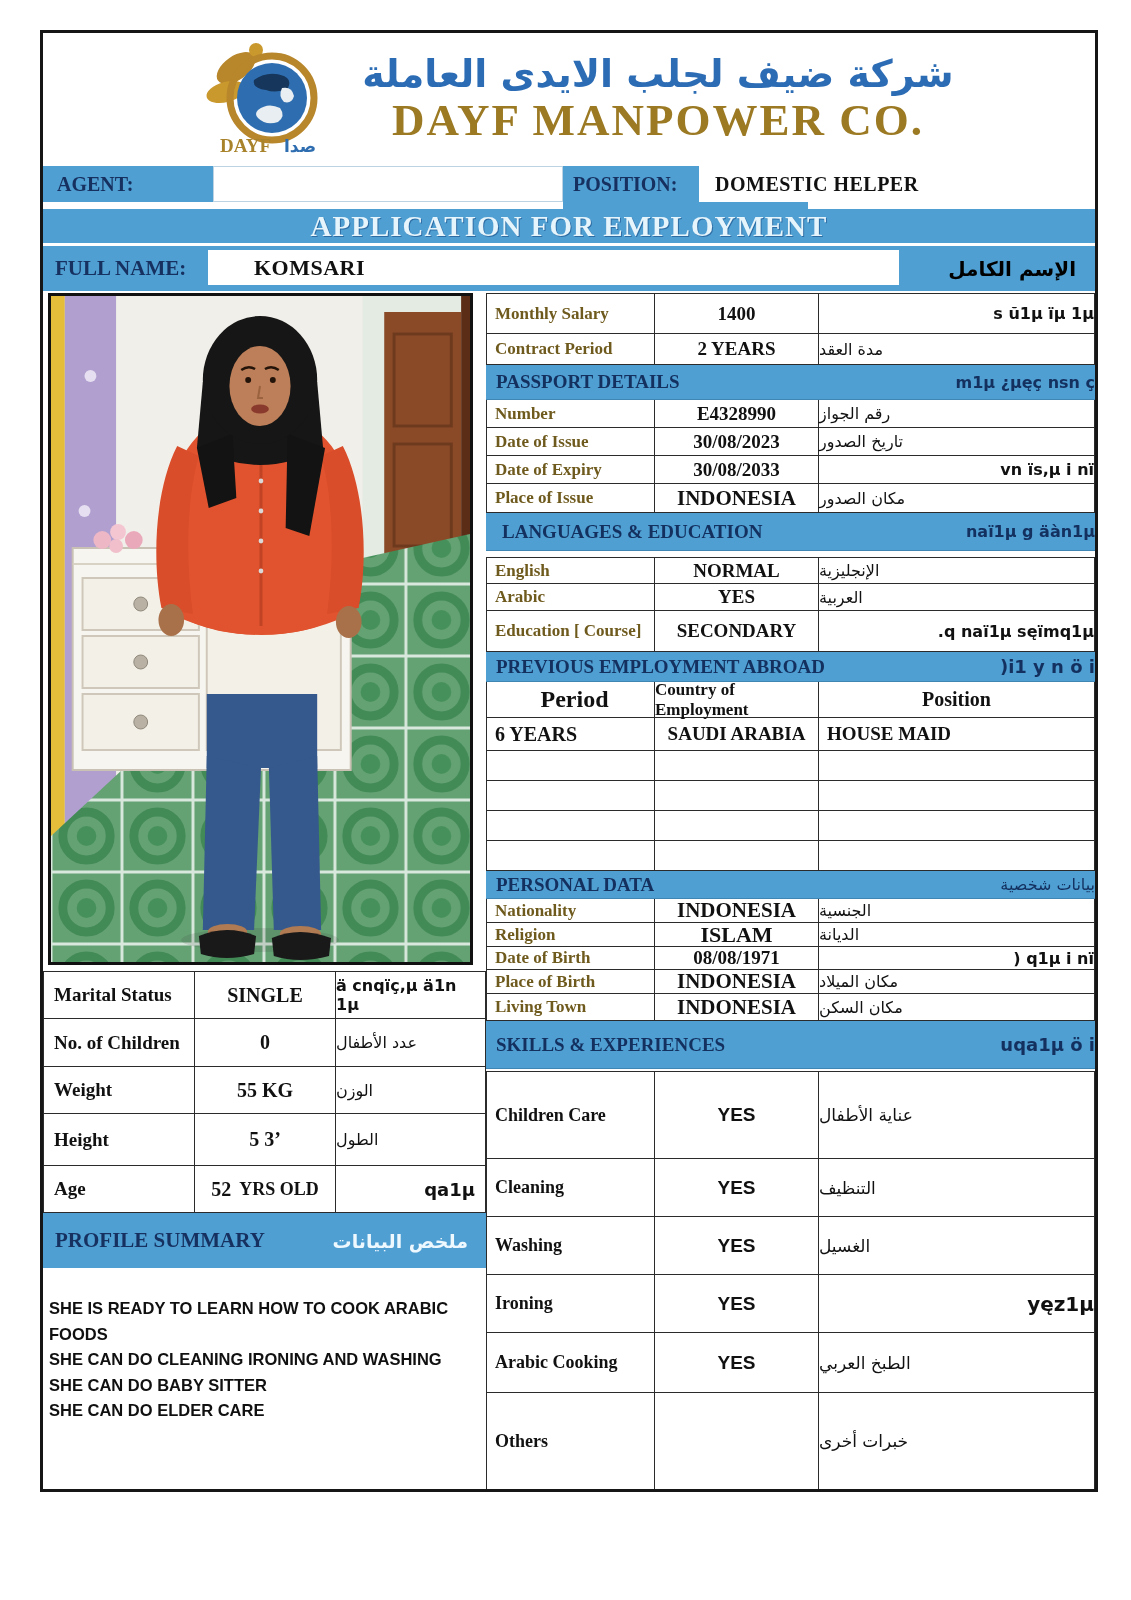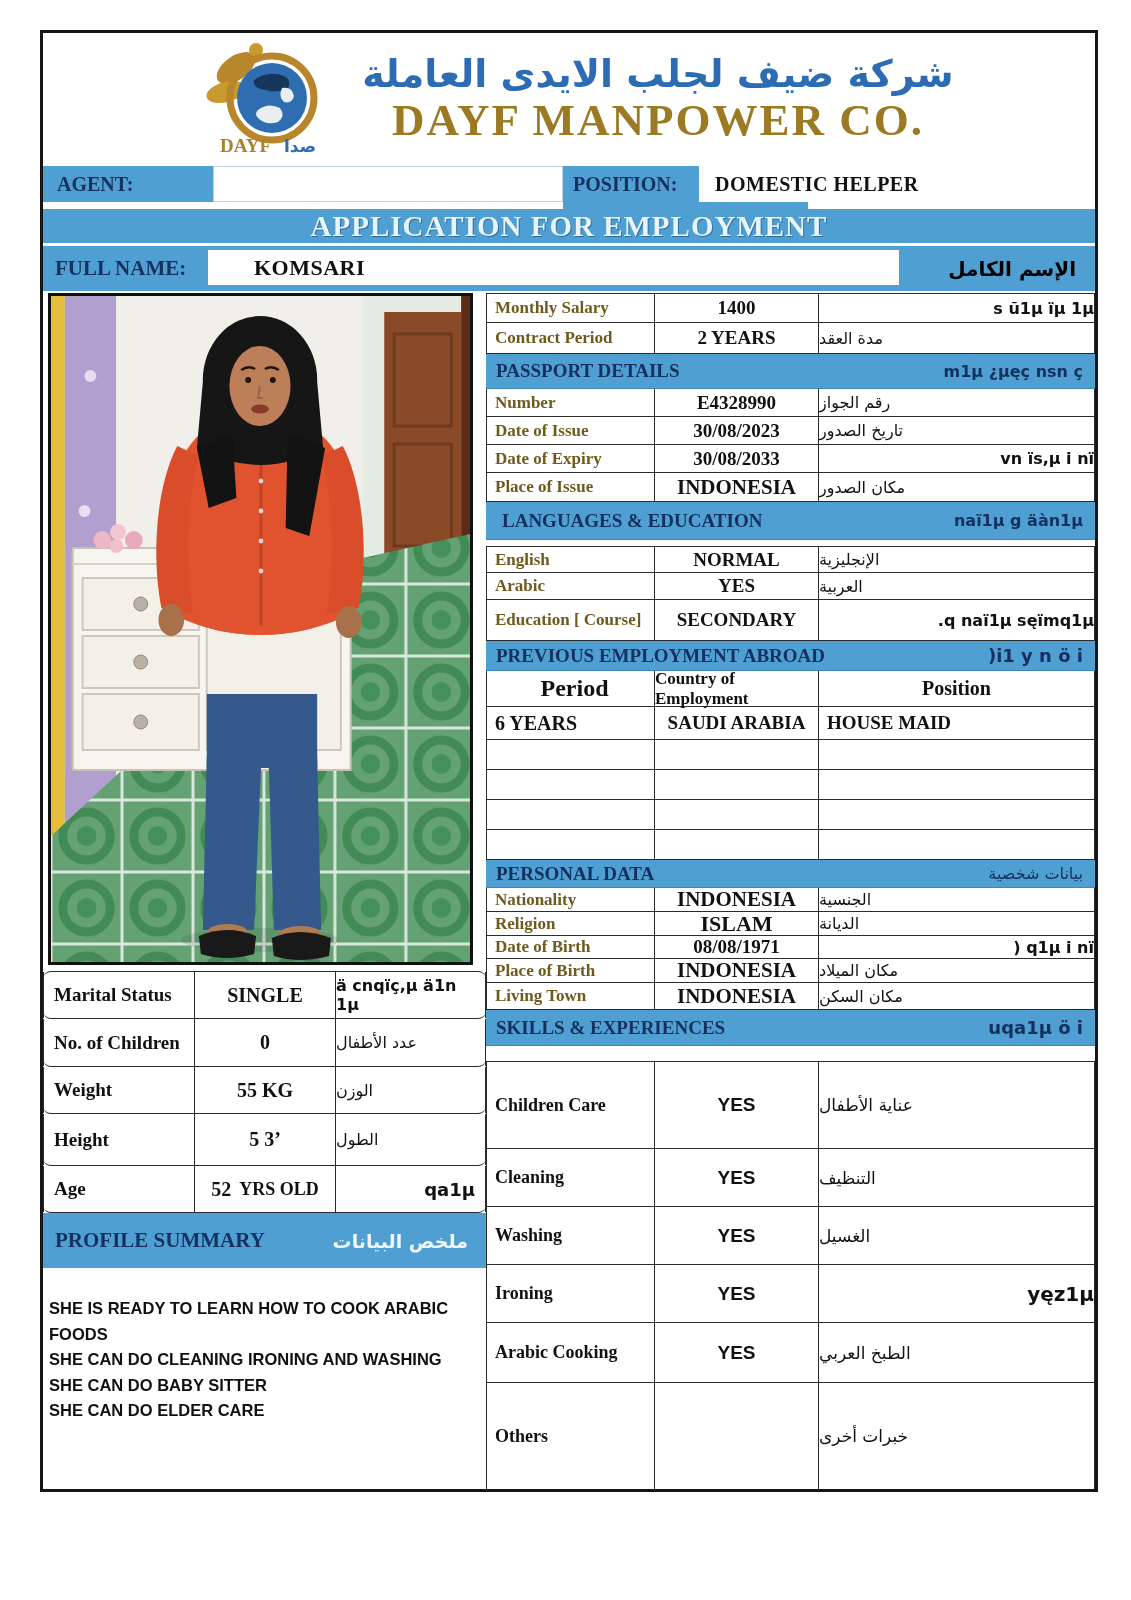--- a/index.html
+++ b/index.html
@@ -48,40 +48,40 @@
   .main { flex:1; display:flex; min-height:0; }
   .left-col { width:443px; display:flex; flex-direction:column; }
   .right-col { flex:1; display:flex; flex-direction:column; }
 
   
   .photo { margin-left:5px; width:425px; height:672px; border:3px solid #111; background:#f1efe9; }
   .photo svg { display:block; width:100%; height:100%; }
   .photo-gap { height:6px; }
 
   
-  .lrow { display:flex; border-bottom:1px solid #2b2b2b;border-radius:8px; }
+  .lrow { display:flex; border-bottom:1px solid #2b2b2b; }
   .lrow.first { border-top:1px solid #2b2b2b; }
   .lrow > div { border-right:1px solid #2b2b2b; display:flex; align-items:center; }
   .lrow > div:first-child { border-left:1px solid #2b2b2b; }
   .lc1 { width:152px; font-weight:bold; font-size:19px; padding-left:10px; color:#111; }
   .lc2 { width:141px; justify-content:center; font-weight:bold; font-size:20px; color:#111; }
   .lc3 { flex:1; justify-content:flex-end; padding-right:10px; font-size:18px; color:#111; }
 
   
   .psum-bar { height:55px; background:#4f9fd3; display:flex; align-items:center; }
   .psum-en { color:#16305f; font-weight:bold; font-size:21px; padding-left:12px; flex:1; }
   .psum-ar { color:#eef8ff; font-family:"DejaVu Sans", sans-serif; font-weight:bold; font-size:19px;
              padding-right:18px; }
   .psum-text { flex:1; padding:28px 6px 6px 6px; font-family:"Liberation Sans", sans-serif;
                font-weight:bold; font-size:16.5px; color:#101010; line-height:1.55; }
 
   
   .bar { background:#4f9fd3; display:flex; align-items:center; border-bottom:1px solid #3f86b5; }
   .bar-en { color:#13305f; font-weight:bold; font-size:19px; padding-left:10px; flex:1; }
-  .bar-ar { padding-right:12px; color:#13305f; }
+  .bar-ar { color:#13305f; }
   .rrow { display:flex; border-bottom:1px solid #2b2b2b; }
   .rrow.bt { border-top:1px solid #2b2b2b; }
   .rrow > div { border-right:1px solid #2b2b2b; display:flex; align-items:center; }
   .rrow > div:first-child { border-left:1px solid #2b2b2b; }
   .rc1 { width:169px; padding-left:8px; }
   .rc2 { width:164px; justify-content:center; }
   .rc3 { flex:1; justify-content:flex-end; }
   .lbl { font-weight:bold; font-size:17px; color:#6f5a1d; }
   .val { font-weight:bold; font-size:19px; color:#111; }
   .artxt { font-family:"DejaVu Sans", sans-serif; font-size:16px; color:#111; direction:rtl; }
@@ -284,21 +284,21 @@
       <div class="psum-text">
         <div>SHE IS READY TO LEARN HOW TO COOK ARABIC FOODS</div>
         <div>SHE CAN DO CLEANING IRONING AND WASHING</div>
         <div>SHE CAN DO BABY SITTER</div>
         <div>SHE CAN DO ELDER CARE</div>
       </div>
     </div>
 
     <div class="right-col">
 
-      <div class="rrow bt" style="height:30px">
+      <div class="rrow bt" style="height:41px">
         <div class="rc1 lbl">Monthly Salary</div>
         <div class="rc2 val">1400</div>
         <div class="rc3 g">s ŭ1µ ïµ 1µ</div>
       </div>
       <div class="rrow" style="height:31px">
         <div class="rc1 lbl">Contract Period</div>
         <div class="rc2 val">2 YEARS</div>
         <div class="rc3 artxt">مدة العقد</div>
       </div>
 
@@ -405,21 +405,21 @@
         <div class="rc1 lbl">Place of Birth</div>
         <div class="rc2 val" style="font-size:21px">INDONESIA</div>
         <div class="rc3 artxt">مكان الميلاد</div>
       </div>
       <div class="rrow" style="height:27px">
         <div class="rc1 lbl">Living Town</div>
         <div class="rc2 val" style="font-size:21px">INDONESIA</div>
         <div class="rc3 artxt">مكان السكن</div>
       </div>
 
-      <div class="bar" style="height:36px; margin-bottom:15px">
+      <div class="bar" style="height:48px; margin-bottom:2px">
         <span class="bar-en">SKILLS &amp; EXPERIENCES</span>
         <span class="bar-ar g" style="font-size:18px">uqa1µ ö i</span>
       </div>
       <div class="rrow skl bt" style="height:88px">
         <div class="rc1">Children Care</div>
         <div class="rc2">YES</div>
         <div class="rc3 artxt" style="font-size:17px">عناية الأطفال</div>
       </div>
       <div class="rrow skl" style="height:58px">
         <div class="rc1">Cleaning</div>

